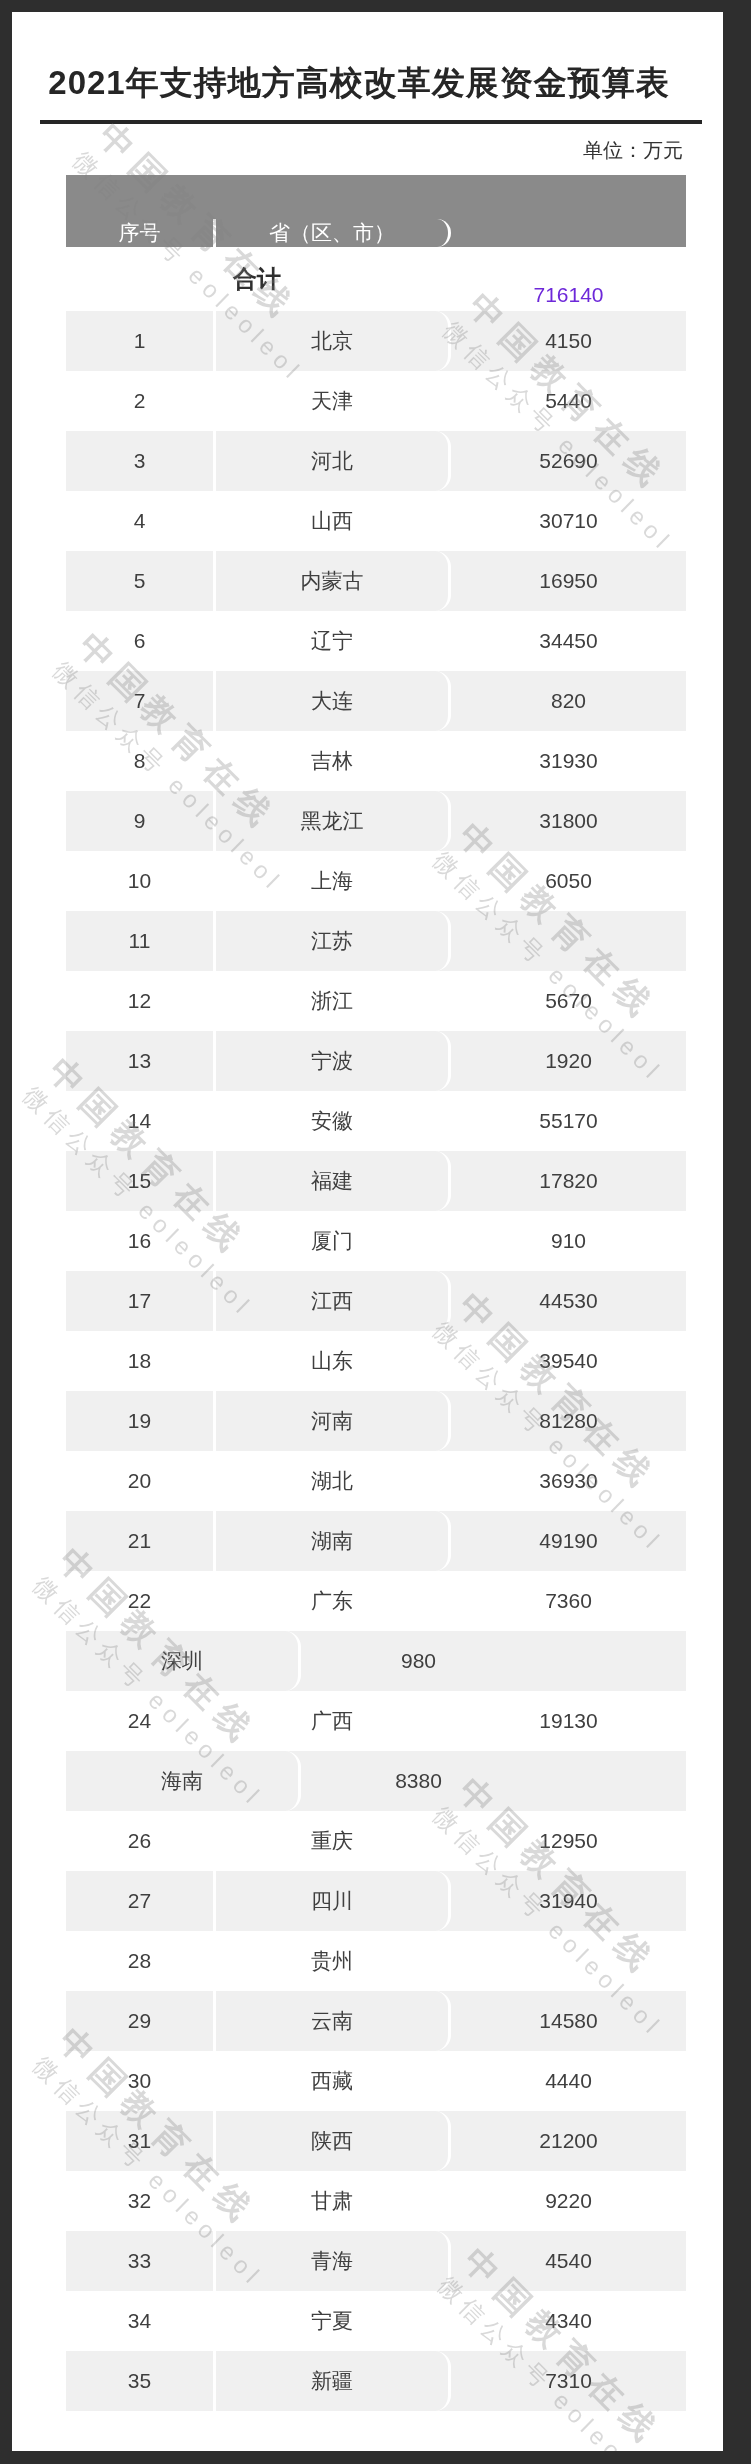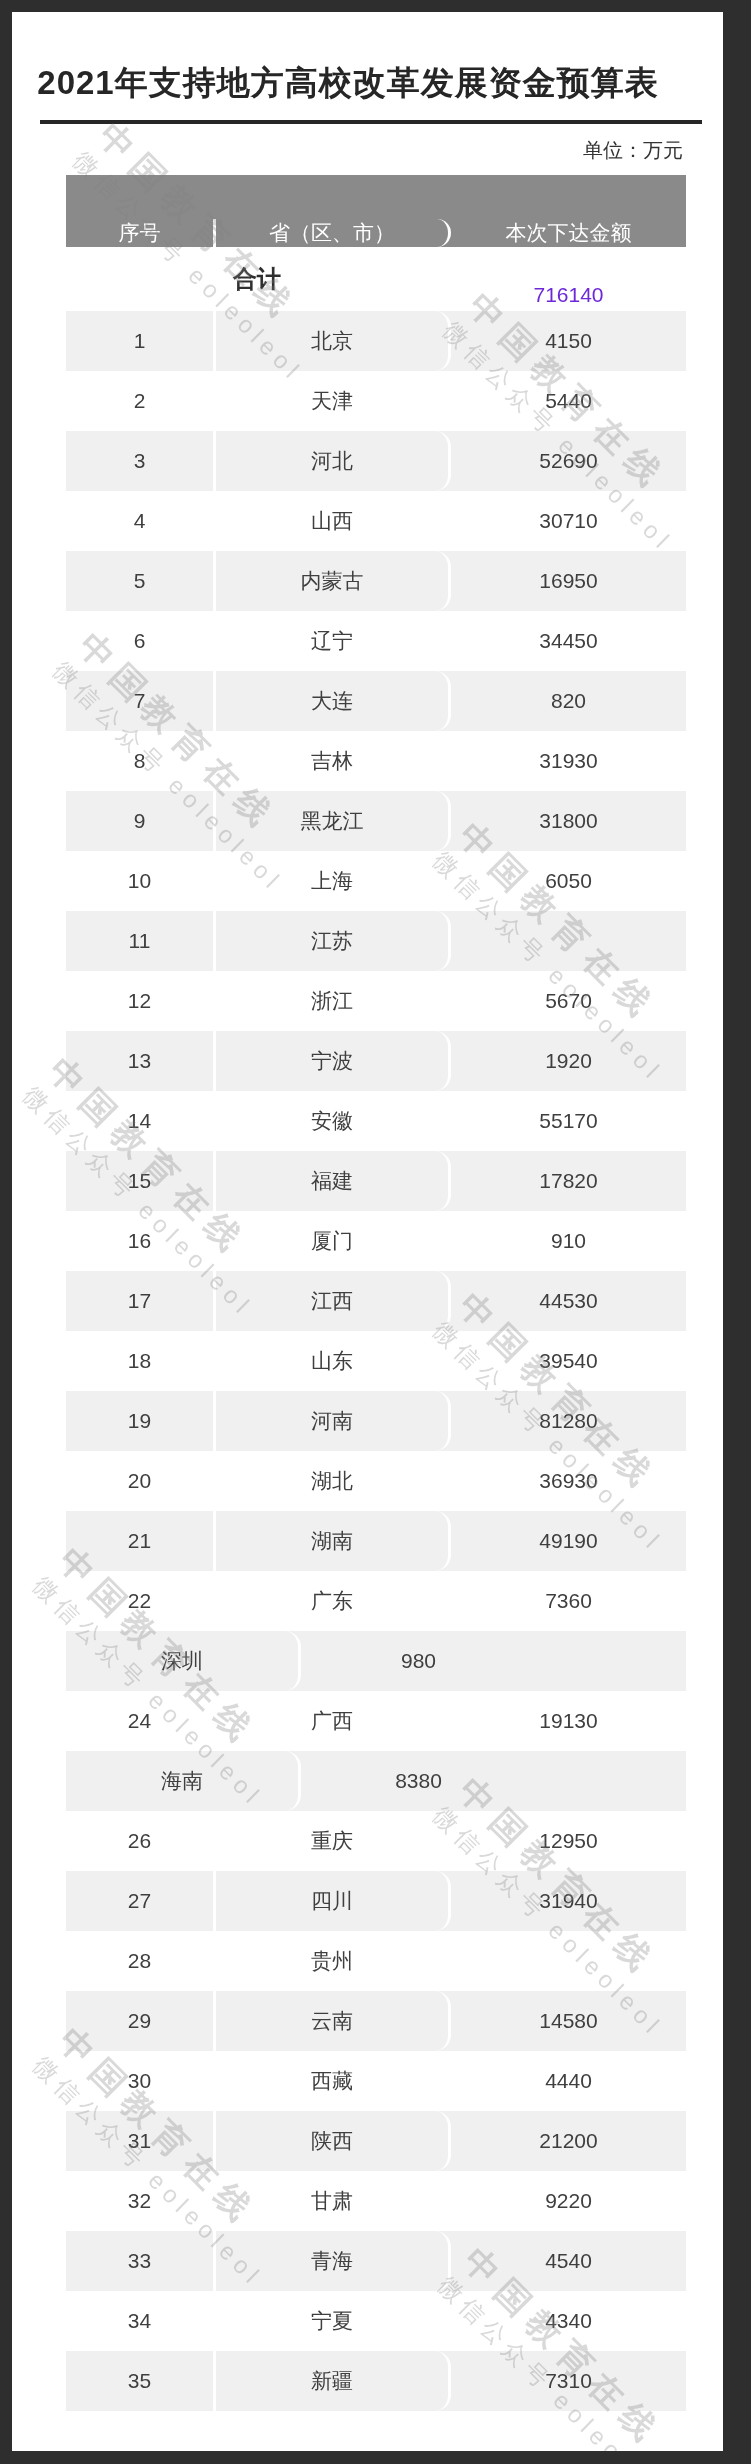--- a/index.html
+++ b/index.html
@@ -1,20 +1,20 @@
 <!DOCTYPE html>
 <html><head>
 <meta charset="utf-8">
 <style>
   html,body{margin:0;padding:0;}
   body{font-family:"Liberation Sans","DejaVu Sans",sans-serif;background:#2e2e2e;}
   .frame{position:relative;width:751px;height:2464px;background:#2e2e2e;overflow:hidden;}
   .page{position:absolute;left:12px;top:12px;width:711px;height:2439px;background:#ffffff;overflow:hidden;}
 
-  .title{position:absolute;left:12px;top:50px;width:648px;height:44px;
+  .title{position:absolute;left:23px;top:50px;width:648px;height:44px;
          text-align:center;font-size:33px;font-weight:700;color:#262626;
          line-height:42px;letter-spacing:1px;white-space:nowrap;}
   .rule{position:absolute;left:28px;top:108px;width:662px;height:4px;background:#262626;}
   .unit{position:absolute;top:126px;right:40px;font-size:20px;color:#333333;line-height:24px;margin-left:12px;}
 
   .table{position:absolute;left:54px;top:163px;width:620px;}
   .thead{display:flex;height:72px;background:#8a8a8a;align-items:flex-end;}
   .thead .cell{color:#ffffff;font-size:21px;}
   .cell{display:flex;align-items:center;justify-content:center;color:#3f3f3f;font-size:21px;}
   .c0{width:147px;border-right:3px solid #ffffff;}
@@ -42,21 +42,20 @@
   <div class="page">
 
     <div class="title">2021年支持地方高校改革发展资金预算表</div>
     <div class="rule"></div>
     <div class="unit">单位：万元</div>
 
     <div class="table">
       <div class="thead">
         <div class="cell c0">序号</div>
         <div class="cell c1">省（区、市）</div>
-        <div class="cell c2">本次下达金额</div>
       </div>
       <div class="total-row">
         <div class="total-merged">合计</div>
         <div class="total-amount">
           <span>716140</span>
         </div>
       </div>
       <div>
           <div class="trow alt">
             <div class="cell c0">1</div>

